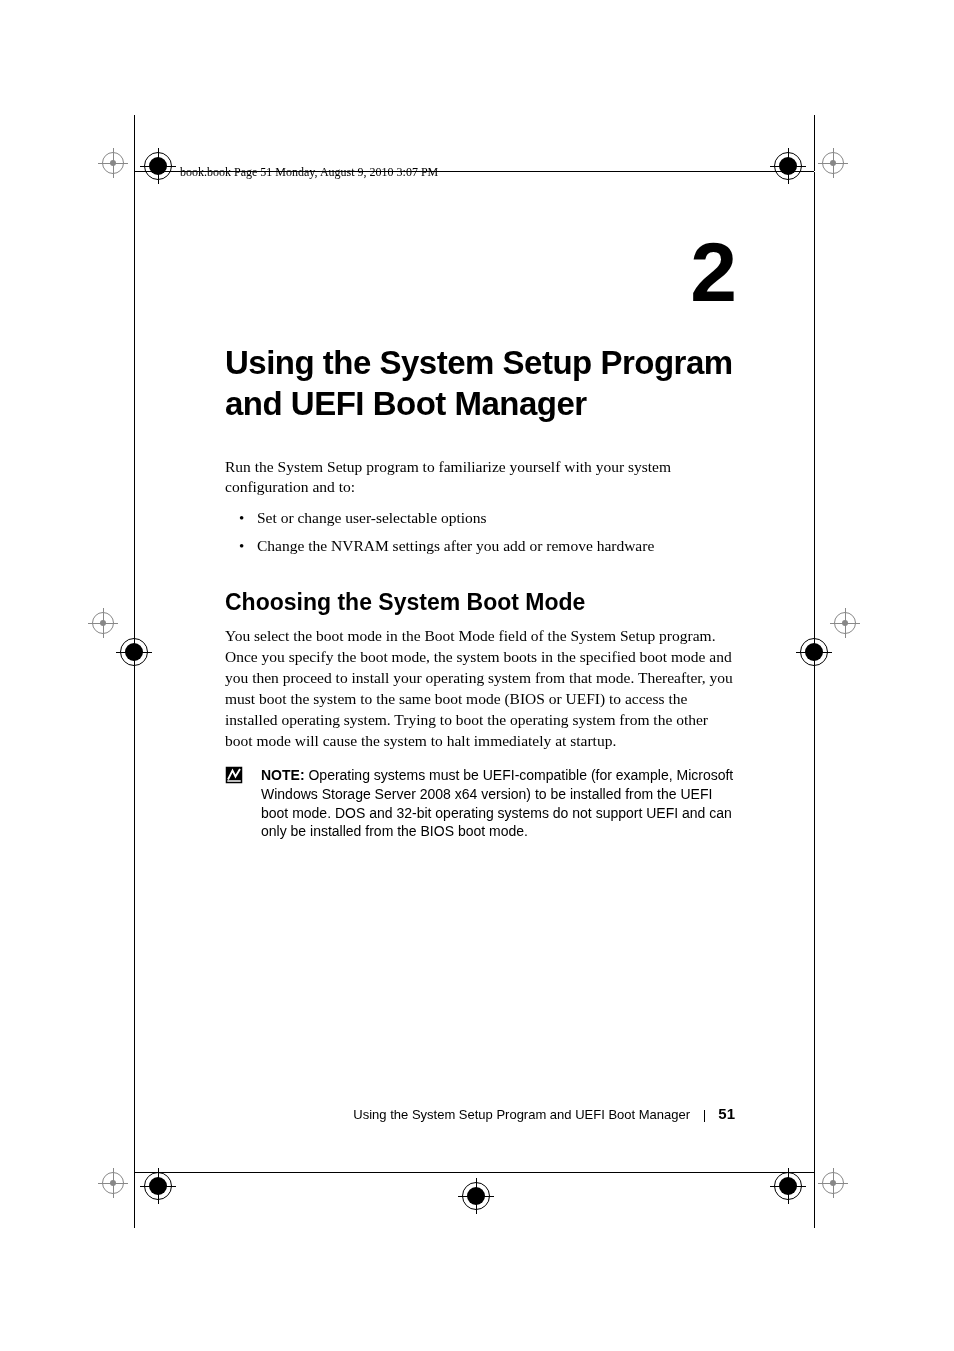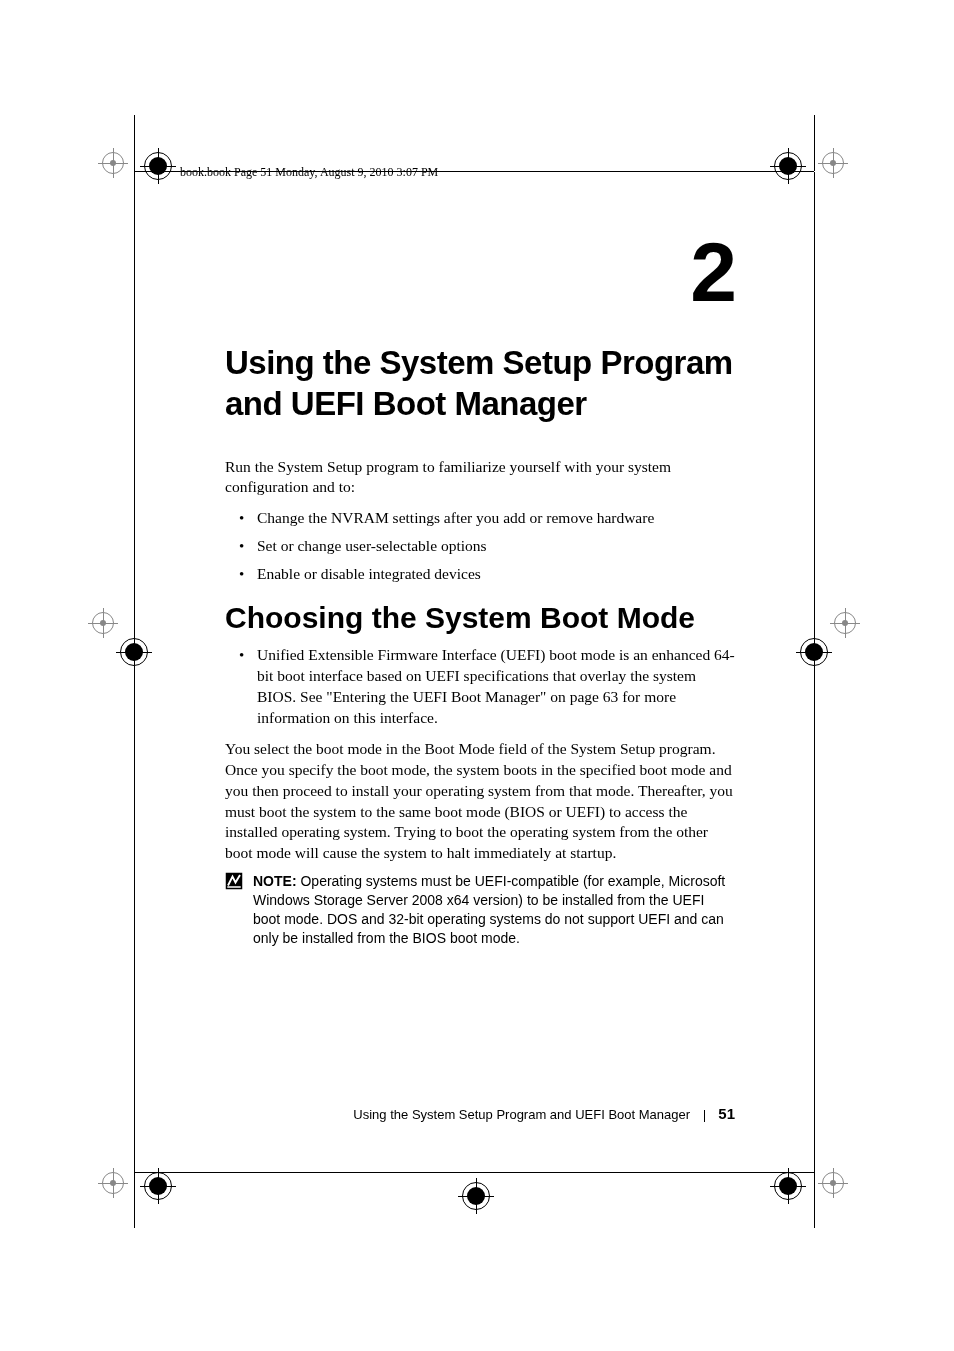--- a/index.html
+++ b/index.html
@@ -93,35 +93,35 @@
       position: relative;
     }
     ul.bullets li::before {
       content: "•";
       position: absolute;
       left: -18px;
       font-size: 15px;
     }
     .h2 {
       font-family: Arial, Helvetica, sans-serif;
-      font-size: 30px;
+      font-size: 23px;
       font-weight: bold;
-      margin-top: 16px;
+      margin-top: 32px;
     }
     .para {
       font-family: Georgia, serif;
       font-size: 15.5px;
       line-height: 1.35;
       margin-top: 10px;
     }
     .bold-inline { font-weight: normal; }
     .note-block {
       display: flex;
-      margin-top: 8px;
-      gap: 10px;
+      margin-top: 14px;
+      gap: 18px;
     }
     .note-icon {
       flex: 0 0 18px;
     }
     .note-icon svg { width: 18px; height: 18px; }
     .note-text {
       font-family: Arial, Helvetica, sans-serif;
       font-size: 14px;
       line-height: 1.35;
     }
@@ -234,27 +234,25 @@
 </div>
 <div class="crop-line-v" style="left:814px; top:1172px; height:56px;"></div>
 
 <div class="header-text">book.book  Page 51  Monday, August 9, 2010  3:07 PM</div>
 
 <div class="content">
   <div class="chapter-num">2</div>
   <div class="title">Using the System Setup Program and UEFI Boot Manager</div>
   <div class="intro">Run the System Setup program to familiarize yourself with your system configuration and to:</div>
   <ul class="bullets">
+    <li>Set or change user-selectable options</li>
     <li>Change the NVRAM settings after you add or remove hardware</li>
-    <li>Set or change user-selectable options</li>
-    <li>Enable or disable integrated devices</li>
   </ul>
   <div class="h2">Choosing the System Boot Mode</div>
   <ul class="bullets">
-    <li>Unified Extensible Firmware Interface (UEFI) boot mode is an enhanced 64-bit boot interface based on UEFI specifications that overlay the system BIOS. See "Entering the UEFI Boot Manager" on page 63 for more information on this interface.</li>
   </ul>
   <div class="para">
     <span>You select the boot mode in the </span><span class="bold-inline">Boot Mode</span><span> field of the System Setup program. Once you specify the boot mode, the system boots in the specified boot mode and you then proceed to install your operating system from that mode. Thereafter, you must boot the system to the same boot mode (BIOS or UEFI) to access the installed operating system. Trying to boot the operating system from the other boot mode will cause the system to halt immediately at startup.</span>
   </div>
   <div class="note-block">
     <div class="note-icon">
       <svg viewBox="0 0 24 24">
           <rect x="1" y="1" width="22" height="22" fill="#000"></rect>
           <path d="M4 18 L10 6 L14 14 L20 4" stroke="#fff" stroke-width="2.5" fill="none"></path>
           <path d="M3 20 L21 20" stroke="#fff" stroke-width="2"></path>

